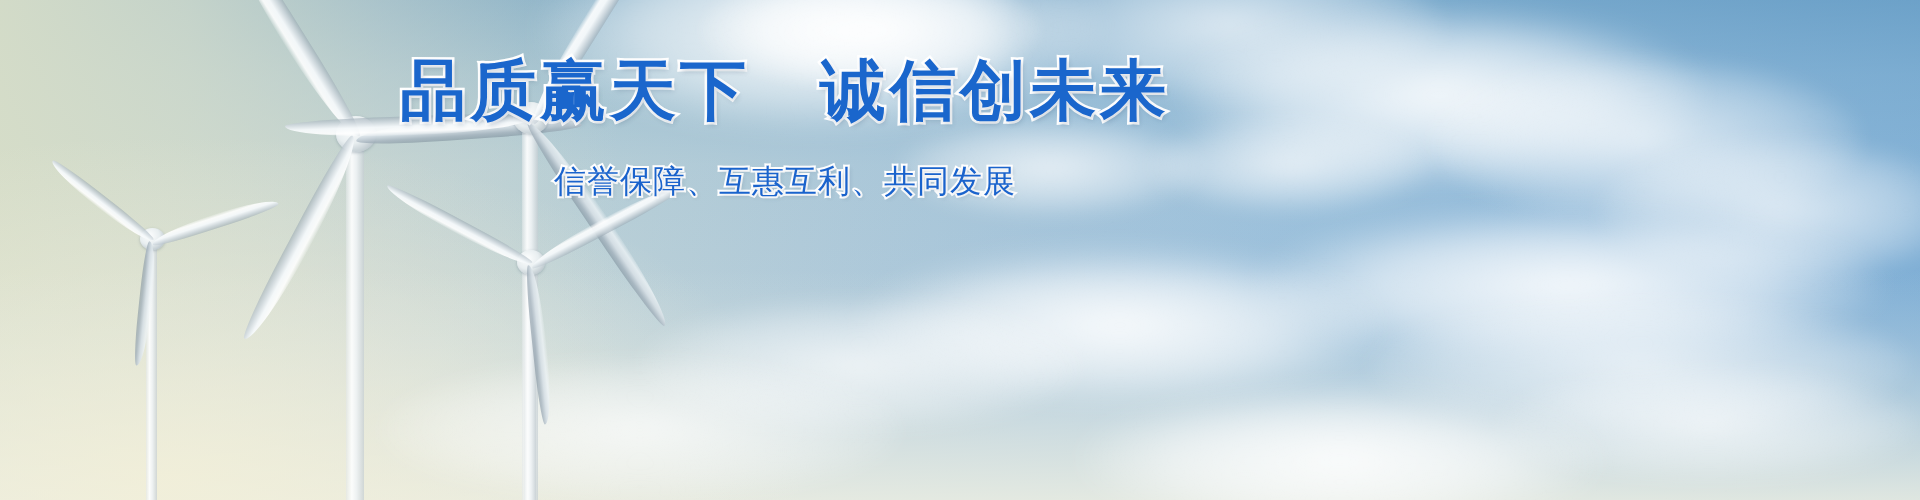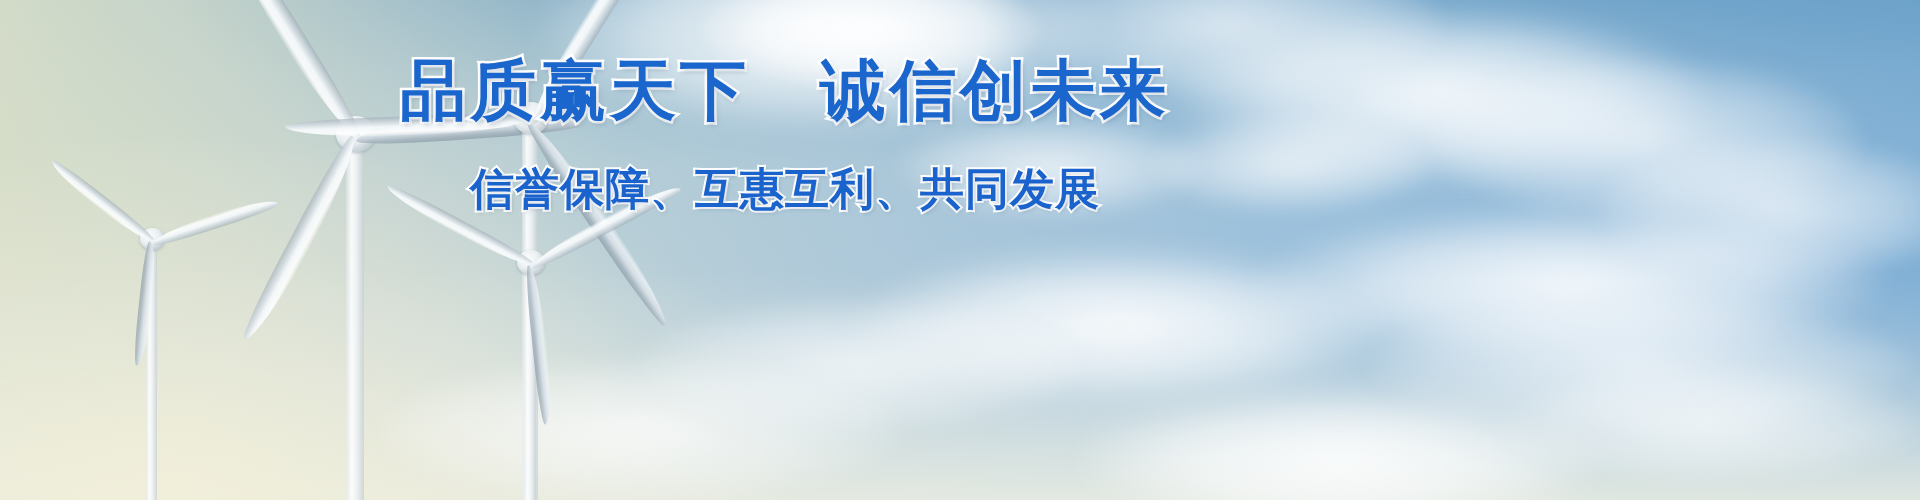--- a/index.html
+++ b/index.html
@@ -168,22 +168,22 @@
     font-family: "Liberation Sans", "DejaVu Sans", sans-serif;
     font-size: 27px;
     font-weight: 700;
     color: #3d5f7c;
     letter-spacing: 0.3px;
     margin-top: 12px;
     text-shadow: 0 1px 2px rgba(255,255,255,0.55);
   }
   .tagline {
     font-family: "DejaVu Sans", "Liberation Sans", sans-serif;
-    font-size: 44px;
-    font-weight: 700;
+    font-size: 32px;
+    font-weight: 400;
     color: #1a63cc;
     letter-spacing: 1px;
     margin-top: 34px;
     -webkit-text-stroke: 4px #ffffff;
     paint-order: stroke fill;
     text-shadow:
       0 0 2px rgba(255,255,255,0.85),
       2px 2px 4px rgba(40,70,100,0.20);
   }
 </style>

